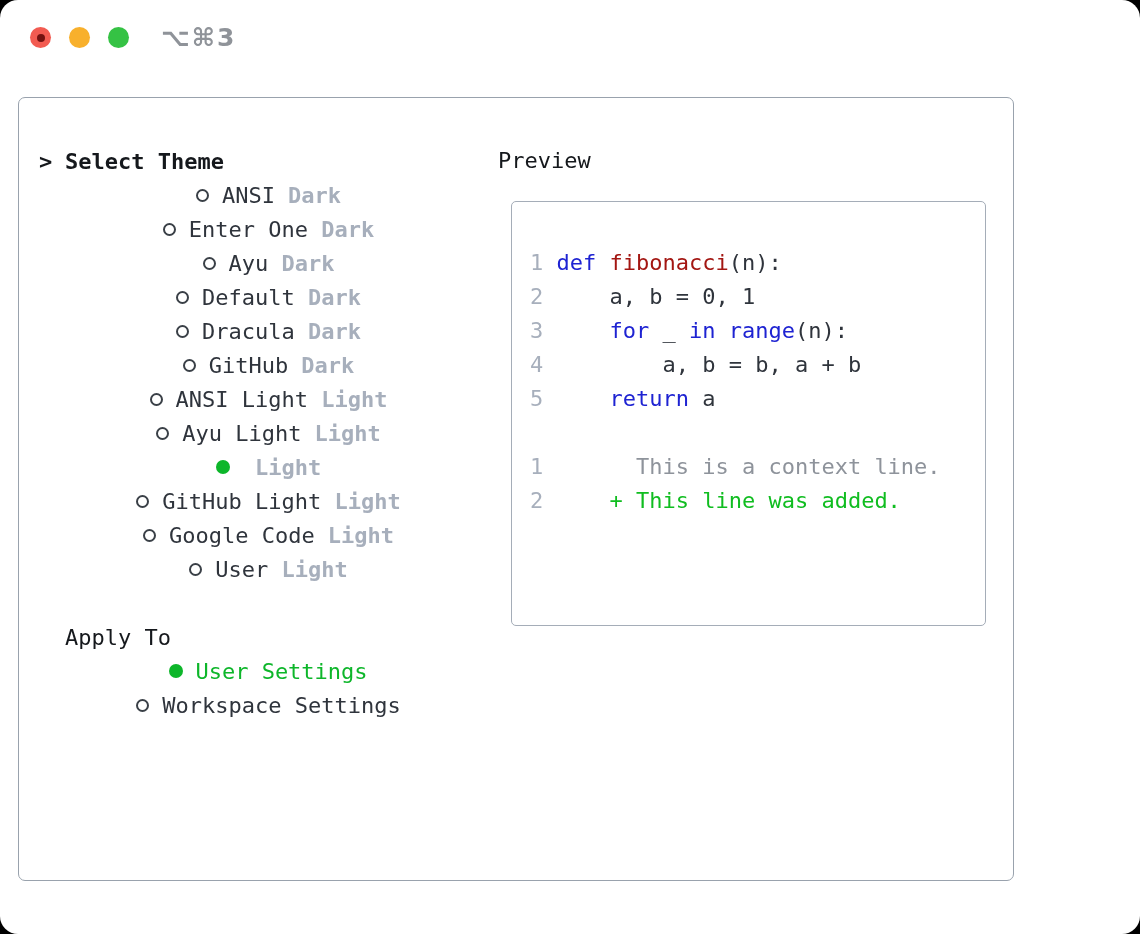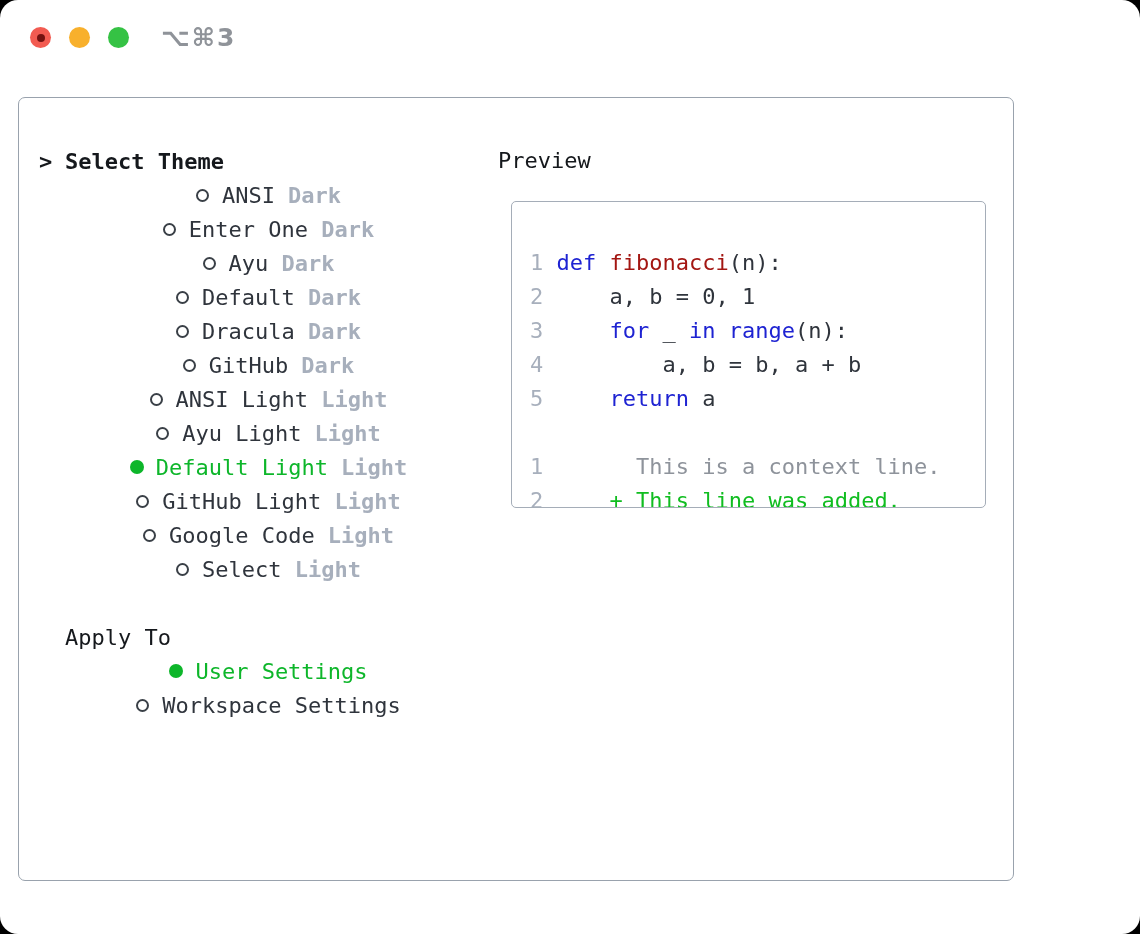--- a/index.html
+++ b/index.html
@@ -61,21 +61,21 @@
   .option { cursor:pointer;justify-content:center; }
   .option .name { color:var(--text); }
   .option.selected .name { color:var(--accent); }
   .variant { color:var(--muted); margin-left:0.6em;font-weight:bold; }
   .spacer { height:34px; }
   .help { color:var(--muted); line-height:34px; }
   
   .pv-hdr { font-weight:normal; color:var(--hdr); height:34px; line-height:34px; }
   .pv-box {
     margin-left:13px; margin-top:23px;
-    width:475px; height:307px; box-sizing:border-box;
+    width:475px; height:425px; box-sizing:border-box;
     border:1.5px solid var(--border2);
     border-radius:5px;
     padding:44px 0 0 18px;
     overflow:hidden;
   }
   .cl { white-space:pre; height:34px; line-height:34px; }
   .ln      { color:var(--muted); }
   .tok-kw  { color:var(--kw); }
   .tok-fn  { color:var(--fn); }
   .tok-ctx { color:var(--ctx); }
@@ -160,42 +160,41 @@
             <span class="pfx">
               <span class="radio"></span>
             </span>
             <span class="name">Ayu Light</span>
             <span class="variant">Light</span>
           </div>
           <div class="row option selected">
             <span class="pfx">
               <span class="radio sel"></span>
             </span>
-            <span class="name">Default Light</span>
             <span class="variant">Light</span>
           </div>
           <div class="row option">
             <span class="pfx">
               <span class="radio"></span>
             </span>
             <span class="name">GitHub Light</span>
             <span class="variant">Light</span>
           </div>
           <div class="row option">
             <span class="pfx">
               <span class="radio"></span>
             </span>
             <span class="name">Google Code</span>
             <span class="variant">Light</span>
           </div>
           <div class="row option">
             <span class="pfx">
               <span class="radio"></span>
             </span>
-            <span class="name">Select</span>
+            <span class="name">User</span>
             <span class="variant">Light</span>
           </div>
         </div>
 
       <div class="spacer"></div>
 
       <div class="row">
         <span class="pfx"></span>
         <span class="applyhdr">Apply To</span>
       </div>

